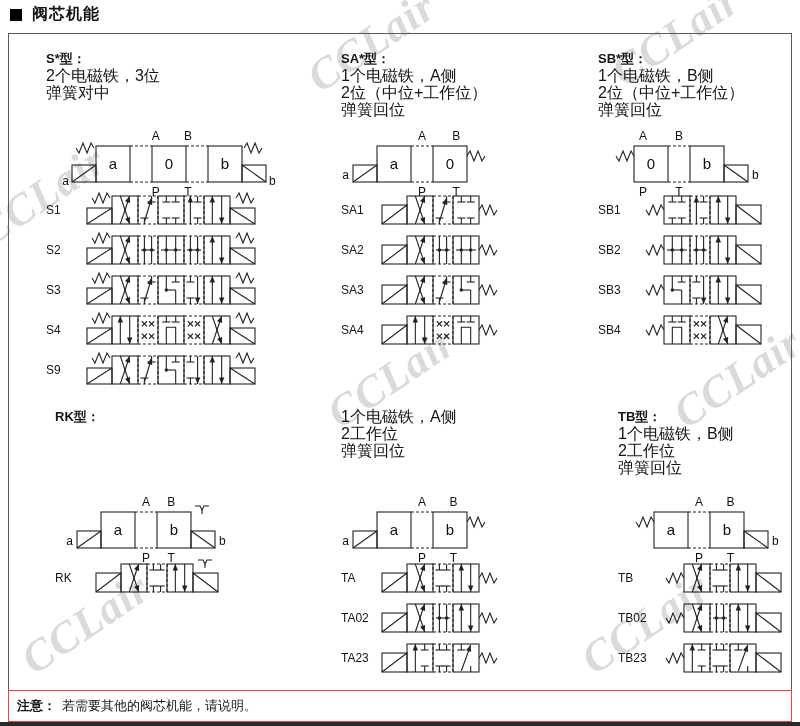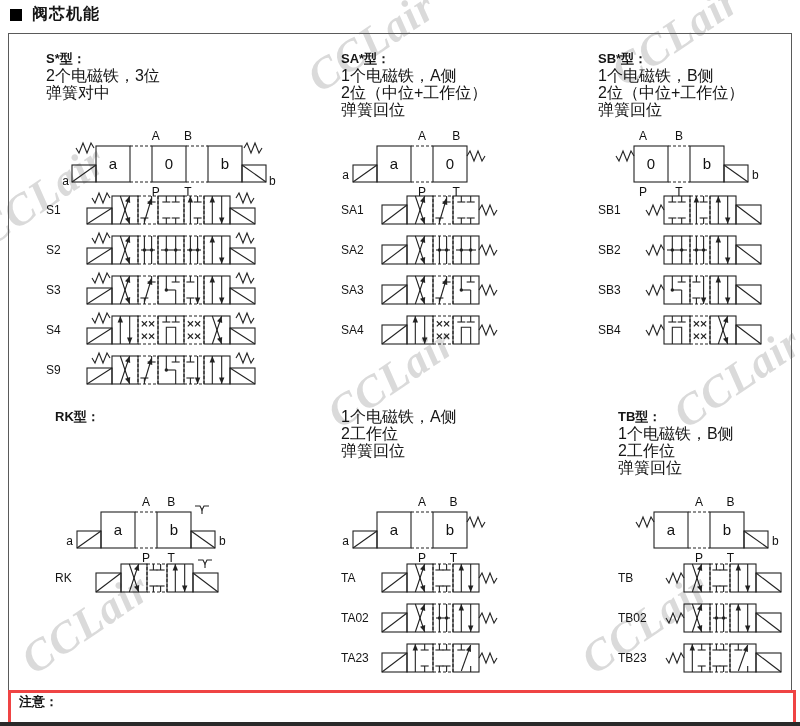--- a/index.html
+++ b/index.html
@@ -5,22 +5,22 @@
   html,body{margin:0;padding:0;}
   body{
     width:800px;height:726px;position:relative;overflow:hidden;
     background:#ffffff;color:#151515;
     font-family:"Liberation Sans","DejaVu Sans",sans-serif;
   }
   .header-square{position:absolute;left:10px;top:9px;width:12px;height:12px;background:#000;z-index:3;}
   .page-title{position:absolute;left:32px;top:4px;font-size:16px;font-weight:bold;z-index:3;letter-spacing:1px;}
   .main-box{position:absolute;left:8px;top:33px;width:782px;height:657px;border:1px solid #5a5a5a;z-index:1;background:transparent;}
   .footer-box{
-    position:absolute;left:8px;top:690px;width:774px;height:30px;border:3px solid #ef4444;
-    display:flex;padding-left:8px;font-size:13px;z-index:3;background:#fff;
+    position:absolute;left:8px;top:690px;width:774px;height:30px;border:1px solid #ef4444;
+    display:flex;align-items:center;padding-left:8px;font-size:13px;z-index:3;background:#fff;
   }
   .footer-box b{margin-right:6px;}
   .bottom-strip{position:absolute;left:0;top:722px;width:800px;height:4px;background:#2a2a2a;z-index:3;}
   
   .wm{
     position:absolute;z-index:0;pointer-events:none;
     font-family:"Liberation Serif","DejaVu Serif",serif;
     font-style:italic;font-weight:bold;font-size:44px;letter-spacing:1px;
     color:#bcbcbc;opacity:.55;transform:rotate(-34deg);
   }
@@ -931,14 +931,15 @@
             <rect x="100" y="15" width="25" height="19" fill="none"></rect>
             <line x1="100" y1="15" x2="125" y2="34"></line>
           </g>
         </svg>
       </div>
     </div>
 </div>
 
 <div class="footer-box">
   <b>注意：</b>
+  <span>若需要其他的阀芯机能，请说明。</span>
 </div>
 <div class="bottom-strip"></div>
 
 </body></html>

